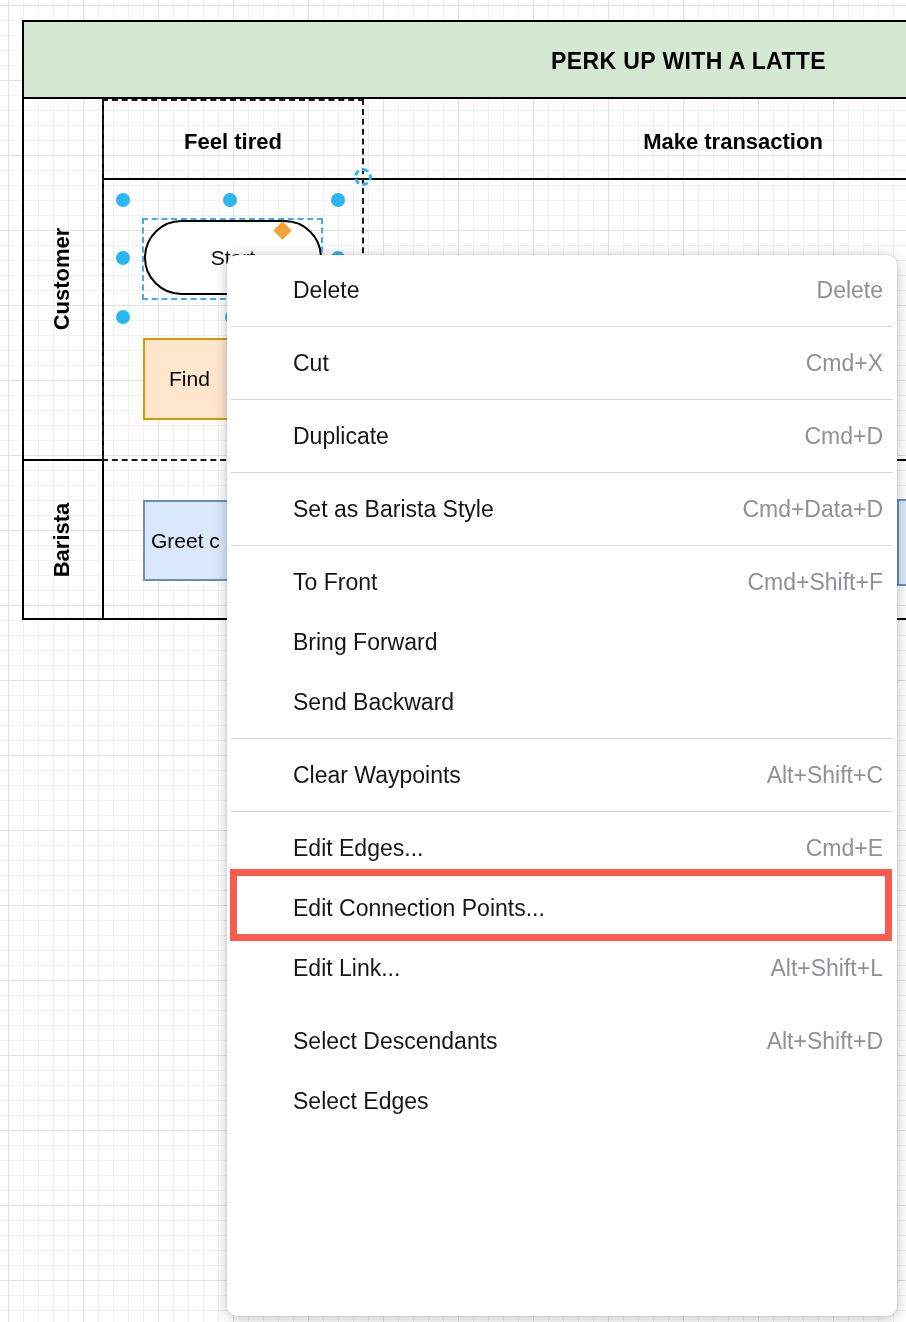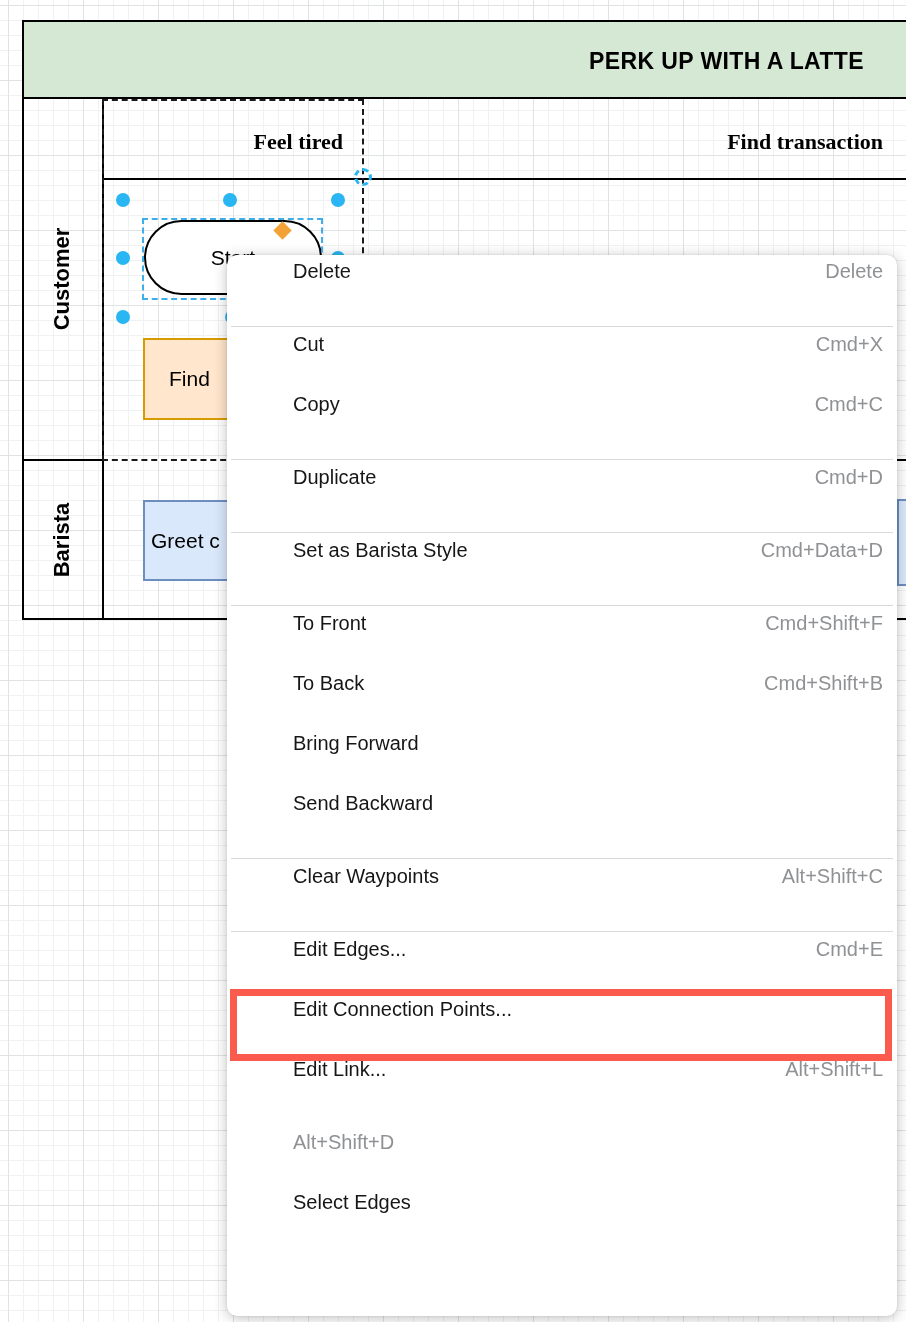--- a/index.html
+++ b/index.html
@@ -31,25 +31,25 @@
   }
   .line{position:absolute;background:var(--line);}
   
   .pool-title{
     position:absolute;left:22px;top:20px;width:884px;height:79px;
     background:var(--green);
     border:2px solid var(--line);border-right:none;box-sizing:border-box;
   }
   .title-text{
     position:absolute;left:551px;top:48px;
-    font-size:23px;font-weight:bold;color:#000;letter-spacing:.4px;white-space:nowrap;margin-left:38px;
+    font-size:23px;font-weight:bold;color:#000;letter-spacing:.4px;white-space:nowrap;
   }
   .phase-label{
     position:absolute;top:129px;font-size:22px;font-weight:bold;color:#000;
-    text-align:right;white-space:nowrap;font-family:Liberation Serif, serif;
+    text-align:center;white-space:nowrap;
   }
   .lane-label{
     position:absolute;width:200px;height:26px;line-height:26px;
     font-size:22px;font-weight:bold;color:#000;text-align:center;
     transform:rotate(-90deg);transform-origin:center center;white-space:nowrap;
   }
   
   .shape{position:absolute;box-sizing:border-box;font-size:21px;color:#000;}
   .find-box{
     left:143px;top:338px;width:190px;height:82px;
@@ -93,23 +93,23 @@
     background:var(--diamond);transform:rotate(45deg);
   }
   
   .context-menu{
     position:absolute;left:227px;top:255px;width:670px;height:1061px;
     background:#fff;border-radius:10px;box-sizing:border-box;
     padding:5px 0;
     box-shadow:0 2px 14px rgba(0,0,0,.25), 0 0 2px rgba(0,0,0,.12);
   }
   .menu-item{
-    position:relative;height:60px;display:flex;align-items:flex-start;
+    position:relative;height:60px;display:flex;align-items:center;
     justify-content:space-between;padding:0 14px 0 66px;
-    font-size:20px;color:var(--menu-text);cursor:default;white-space:nowrap;
+    font-size:23px;color:var(--menu-text);cursor:default;white-space:nowrap;
   }
   .menu-item .shortcut{color:var(--menu-shortcut);}
   .menu-sep{height:1px;background:var(--menu-sep);margin:6px 4px;}
   .menu-spacer{height:13px;}
   .menu-item.highlighted::before{
     content:"";position:absolute;left:3px;right:5px;top:-9px;bottom:-3px;
     border:7px solid var(--red);pointer-events:none;
   }
 </style>
 </head>
@@ -120,21 +120,21 @@
   <div class="pool-title"></div>
   <div class="title-text">PERK UP WITH A LATTE</div>
 
   <div class="line" style="left:22px;top:99px;width:2px;height:521px;"></div>
   <div class="line" style="left:102px;top:99px;width:2px;height:521px;"></div>
   <div class="line" style="left:103px;top:178px;width:803px;height:2px;"></div>
   <div class="line" style="left:22px;top:459px;width:884px;height:2px;"></div>
   <div class="line" style="left:22px;top:618px;width:884px;height:2px;"></div>
 
   <div class="phase-label" style="left:123px;width:220px;">Feel tired</div>
-  <div class="phase-label" style="left:583px;width:300px;">Find transaction</div>
+  <div class="phase-label" style="left:583px;width:300px;">Make transaction</div>
 
   <div class="lane-label" style="left:-38px;top:266px;">Customer</div>
   <div class="lane-label" style="left:-38px;top:527px;">Barista</div>
 
   <div class="shape find-box">Find</div>
   <div class="shape greet-box">Greet c</div>
   <div class="shape sliver-box"></div>
 
   <div class="halo-line" style="left:103px;top:459px;width:260px;height:2px;"></div>
   <div class="column-selection"></div>
@@ -157,44 +157,36 @@
   <div class="context-menu">
       <div class="menu-item">
         <span>Delete</span>
         <span class="shortcut">Delete</span>
       </div>
       <div class="menu-sep"></div>
       <div class="menu-item">
         <span>Cut</span>
         <span class="shortcut">Cmd+X</span>
       </div>
-      <div class="menu-item">
-        <span>Copy</span>
-        <span class="shortcut">Cmd+C</span>
-      </div>
       <div class="menu-sep"></div>
       <div class="menu-item">
         <span>Duplicate</span>
         <span class="shortcut">Cmd+D</span>
       </div>
       <div class="menu-sep"></div>
       <div class="menu-item">
         <span>Set as Barista Style</span>
         <span class="shortcut">Cmd+Data+D</span>
       </div>
       <div class="menu-sep"></div>
       <div class="menu-item">
         <span>To Front</span>
         <span class="shortcut">Cmd+Shift+F</span>
       </div>
       <div class="menu-item">
-        <span>To Back</span>
-        <span class="shortcut">Cmd+Shift+B</span>
-      </div>
-      <div class="menu-item">
         <span>Bring Forward</span>
         <span class="shortcut"></span>
       </div>
       <div class="menu-item">
         <span>Send Backward</span>
         <span class="shortcut"></span>
       </div>
       <div class="menu-sep"></div>
       <div class="menu-item">
         <span>Clear Waypoints</span>
@@ -208,20 +200,21 @@
       <div class="menu-item highlighted">
         <span>Edit Connection Points...</span>
         <span class="shortcut"></span>
       </div>
       <div class="menu-item">
         <span>Edit Link...</span>
         <span class="shortcut">Alt+Shift+L</span>
       </div>
       <div class="menu-spacer"></div>
       <div class="menu-item">
+        <span>Select Descendants</span>
         <span class="shortcut">Alt+Shift+D</span>
       </div>
       <div class="menu-item">
         <span>Select Edges</span>
         <span class="shortcut"></span>
       </div>
     </div>
 
 </div>
 

